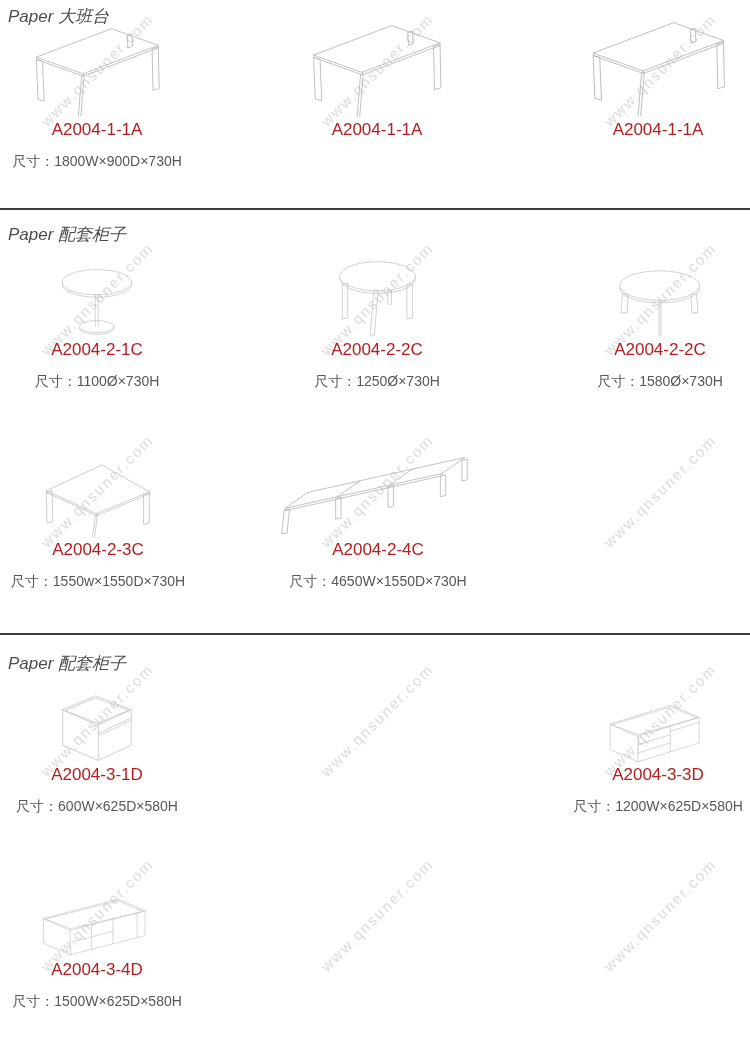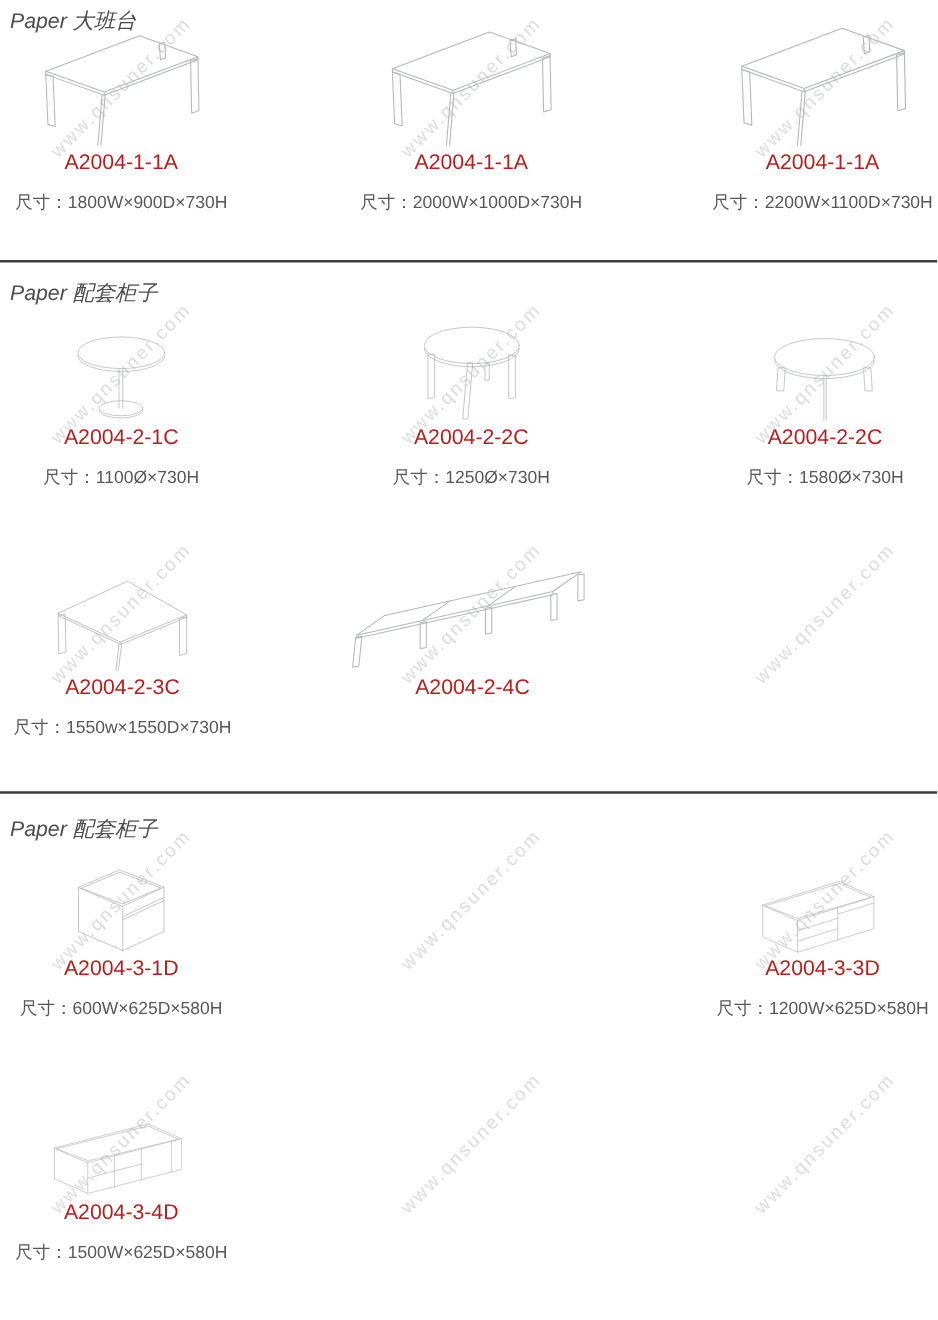--- a/index.html
+++ b/index.html
@@ -70,36 +70,34 @@
       <svg width="130" height="95" viewBox="0 0 150 110">
         <path d="M2,37 L92,3 L148,23 L58,57 Z"></path>
         <path d="M2,37 L2,40 L58,60 L58,57 M58,60 L148,26 L148,23"></path>
         <path d="M2,40 L9,42 L11,90 L4,88 Z"></path>
         <path d="M141,27 L148,25 L149,75 L142,77 Z"></path>
         <path d="M56,60 L52,108 M59,59 L55,108"></path>
         <path d="M111,11 L116,9 L117,24 L112,26 Z"></path>
       </svg>
     </div>
     <div class="model">A2004-1-1A</div>
-    <div class="size">尺寸：2000W×1000D×730H</div>
   </div>
 
   <div class="cell" style="left:533px;top:26px">
     <div class="art" style="height:92px">
       <svg width="135" height="98" viewBox="0 0 150 110">
         <path d="M2,37 L92,3 L148,23 L58,57 Z"></path>
         <path d="M2,37 L2,40 L58,60 L58,57 M58,60 L148,26 L148,23"></path>
         <path d="M2,40 L9,42 L11,90 L4,88 Z"></path>
         <path d="M141,27 L148,25 L149,75 L142,77 Z"></path>
         <path d="M56,60 L52,108 M59,59 L55,108"></path>
         <path d="M111,11 L116,9 L117,24 L112,26 Z"></path>
       </svg>
     </div>
     <div class="model">A2004-1-1A</div>
-    <div class="size">尺寸：2200W×1100D×730H</div>
   </div>
 
   <div class="divider" style="top:208px"></div>
 
   <div class="sec-title" style="top:223px">Paper 配套柜子</div>
 
   <div class="cell" style="left:-28px;top:250px">
     <div class="art" style="height:88px">
       <svg width="90" height="75" viewBox="0 0 150 125">
         <ellipse cx="75" cy="32" rx="58" ry="21"></ellipse>
@@ -163,20 +161,21 @@
         <path d="M69,62 L96,43 M132,48 L159,29"></path>
         <path d="M6,76 L6,79 L195,37 L195,34"></path>
         <path d="M5,78 L11,77 L8,106 L2,107 Z"></path>
         <path d="M67,64 L73,63 L73,88 L67,89 Z"></path>
         <path d="M130,50 L136,49 L136,74 L130,75 Z"></path>
         <path d="M193,37 L199,36 L199,61 L193,62 Z"></path>
         <path d="M219,18 L225,17 L225,42 L219,43 Z"></path>
       </svg>
     </div>
     <div class="model">A2004-2-4C</div>
+    <div class="size">尺寸：4650W×1550D×730H</div>
   </div>
 
   <div class="divider" style="top:633px"></div>
 
   <div class="sec-title" style="top:652px">Paper 配套柜子</div>
 
   <div class="cell" style="left:-28px;top:675px">
     <div class="art" style="height:88px">
       <svg width="76" height="71" viewBox="0 0 120 112">
         <path d="M6,28 L58,6 L114,28 L62,52 Z"></path>

